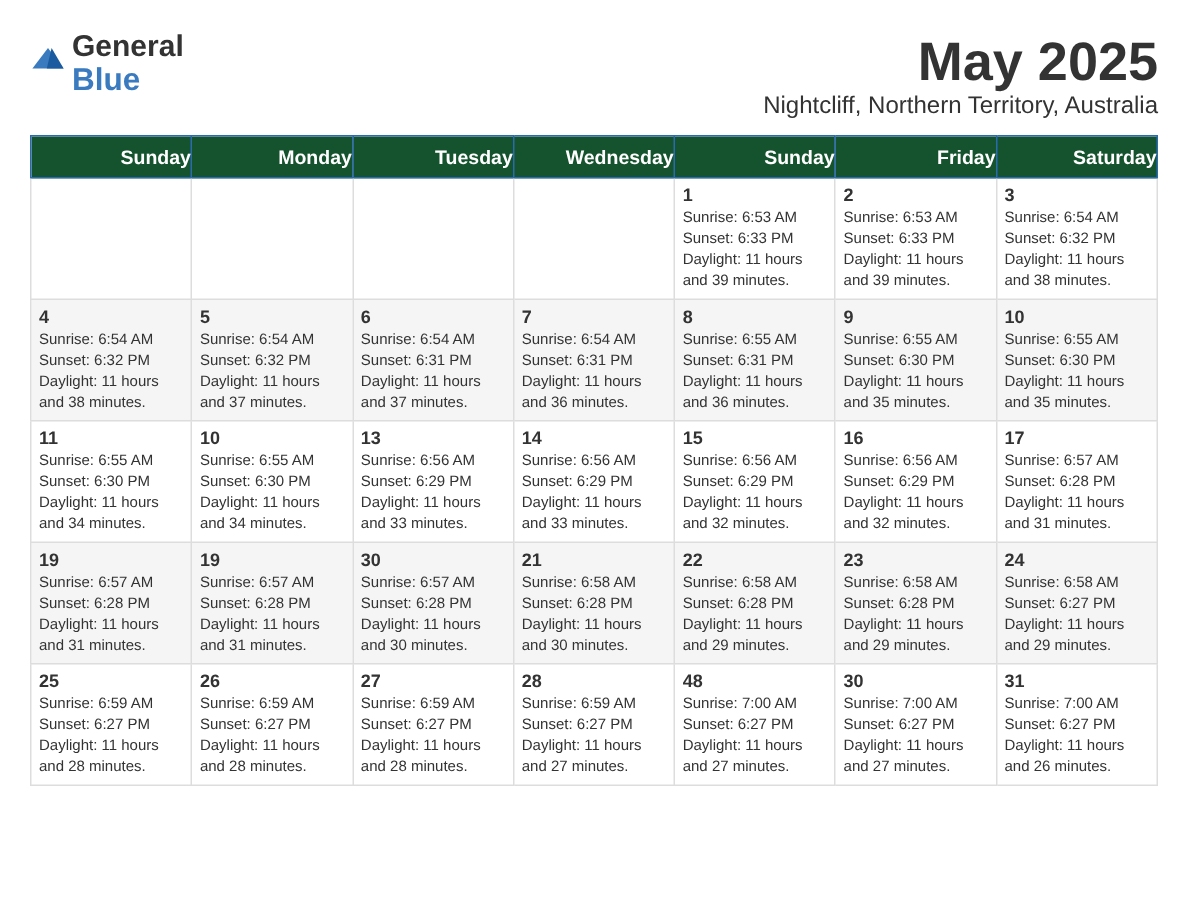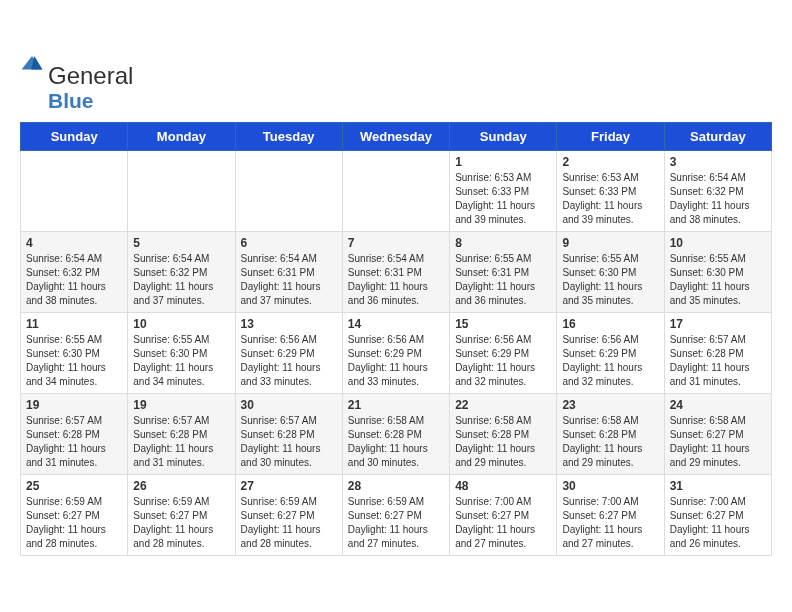--- a/index.html
+++ b/index.html
@@ -15,25 +15,24 @@
       justify-content: space-between;
       align-items: flex-start;
       margin-bottom: 10px;
     }
     .logo {
       display: flex;
       align-items: center;
       gap: 4px;
     }
     .logo-text-general {
-      font-size: 24px;
-      font-weight: normal;
+      font-size: 20px;
+      font-weight: bold;
       color: #333;
       line-height: 1.1;
-      margin-top: 43px;
     }
     .logo-text-blue {
       font-size: 21px;
       font-weight: bold;
       color: #3a7abf;
       line-height: 1.1;
     }
     .logo-icon {
       width: 24px;
       height: 24px;
@@ -50,26 +49,26 @@
       font-size: 16px;
       font-weight: normal;
       color: #333;
     }
     .calendar {
       width: 100%;
       border-collapse: collapse;
       border: 1px solid #ccc;
     }
     .calendar th {
-      background-color: #1d4ed8;
+      background-color: #14532d;
       color: #fff;
       font-size: 13px;
       font-weight: bold;
-      padding: 6px 13px;
-      text-align: center;
+      padding: 6px 0;
+      text-align: right;
       border: 1px solid #2a6aaf;
     }
     .calendar td {
       vertical-align: top;
       padding: 4px 5px;
       font-size: 10.5px;
       color: #333;
       border: 1px solid #ddd;
       width: calc(100% / 7);
       min-height: 80px;
@@ -108,20 +107,24 @@
       <svg class="logo-icon" viewBox="0 0 30 30">
         <polygon points="15,5 28,22 2,22" fill="#3a7abf"></polygon>
         <polygon points="18,5 28,22 14,22" fill="#1a5a9f"></polygon>
       </svg>
     </div>
     <div>
       <div class="logo-text-general">General</div>
       <div class="logo-text-blue">Blue</div>
     </div>
   </div>
+  <div class="title-block">
+    <h1>May 2025</h1>
+    <h2>Nightcliff, Northern Territory, Australia</h2>
+  </div>
 </div>
 
 <table class="calendar">
   <thead>
     <tr>
     <th>Sunday</th>
         <th>Monday</th>
         <th>Tuesday</th>
         <th>Wednesday</th>
         <th>Sunday</th>

